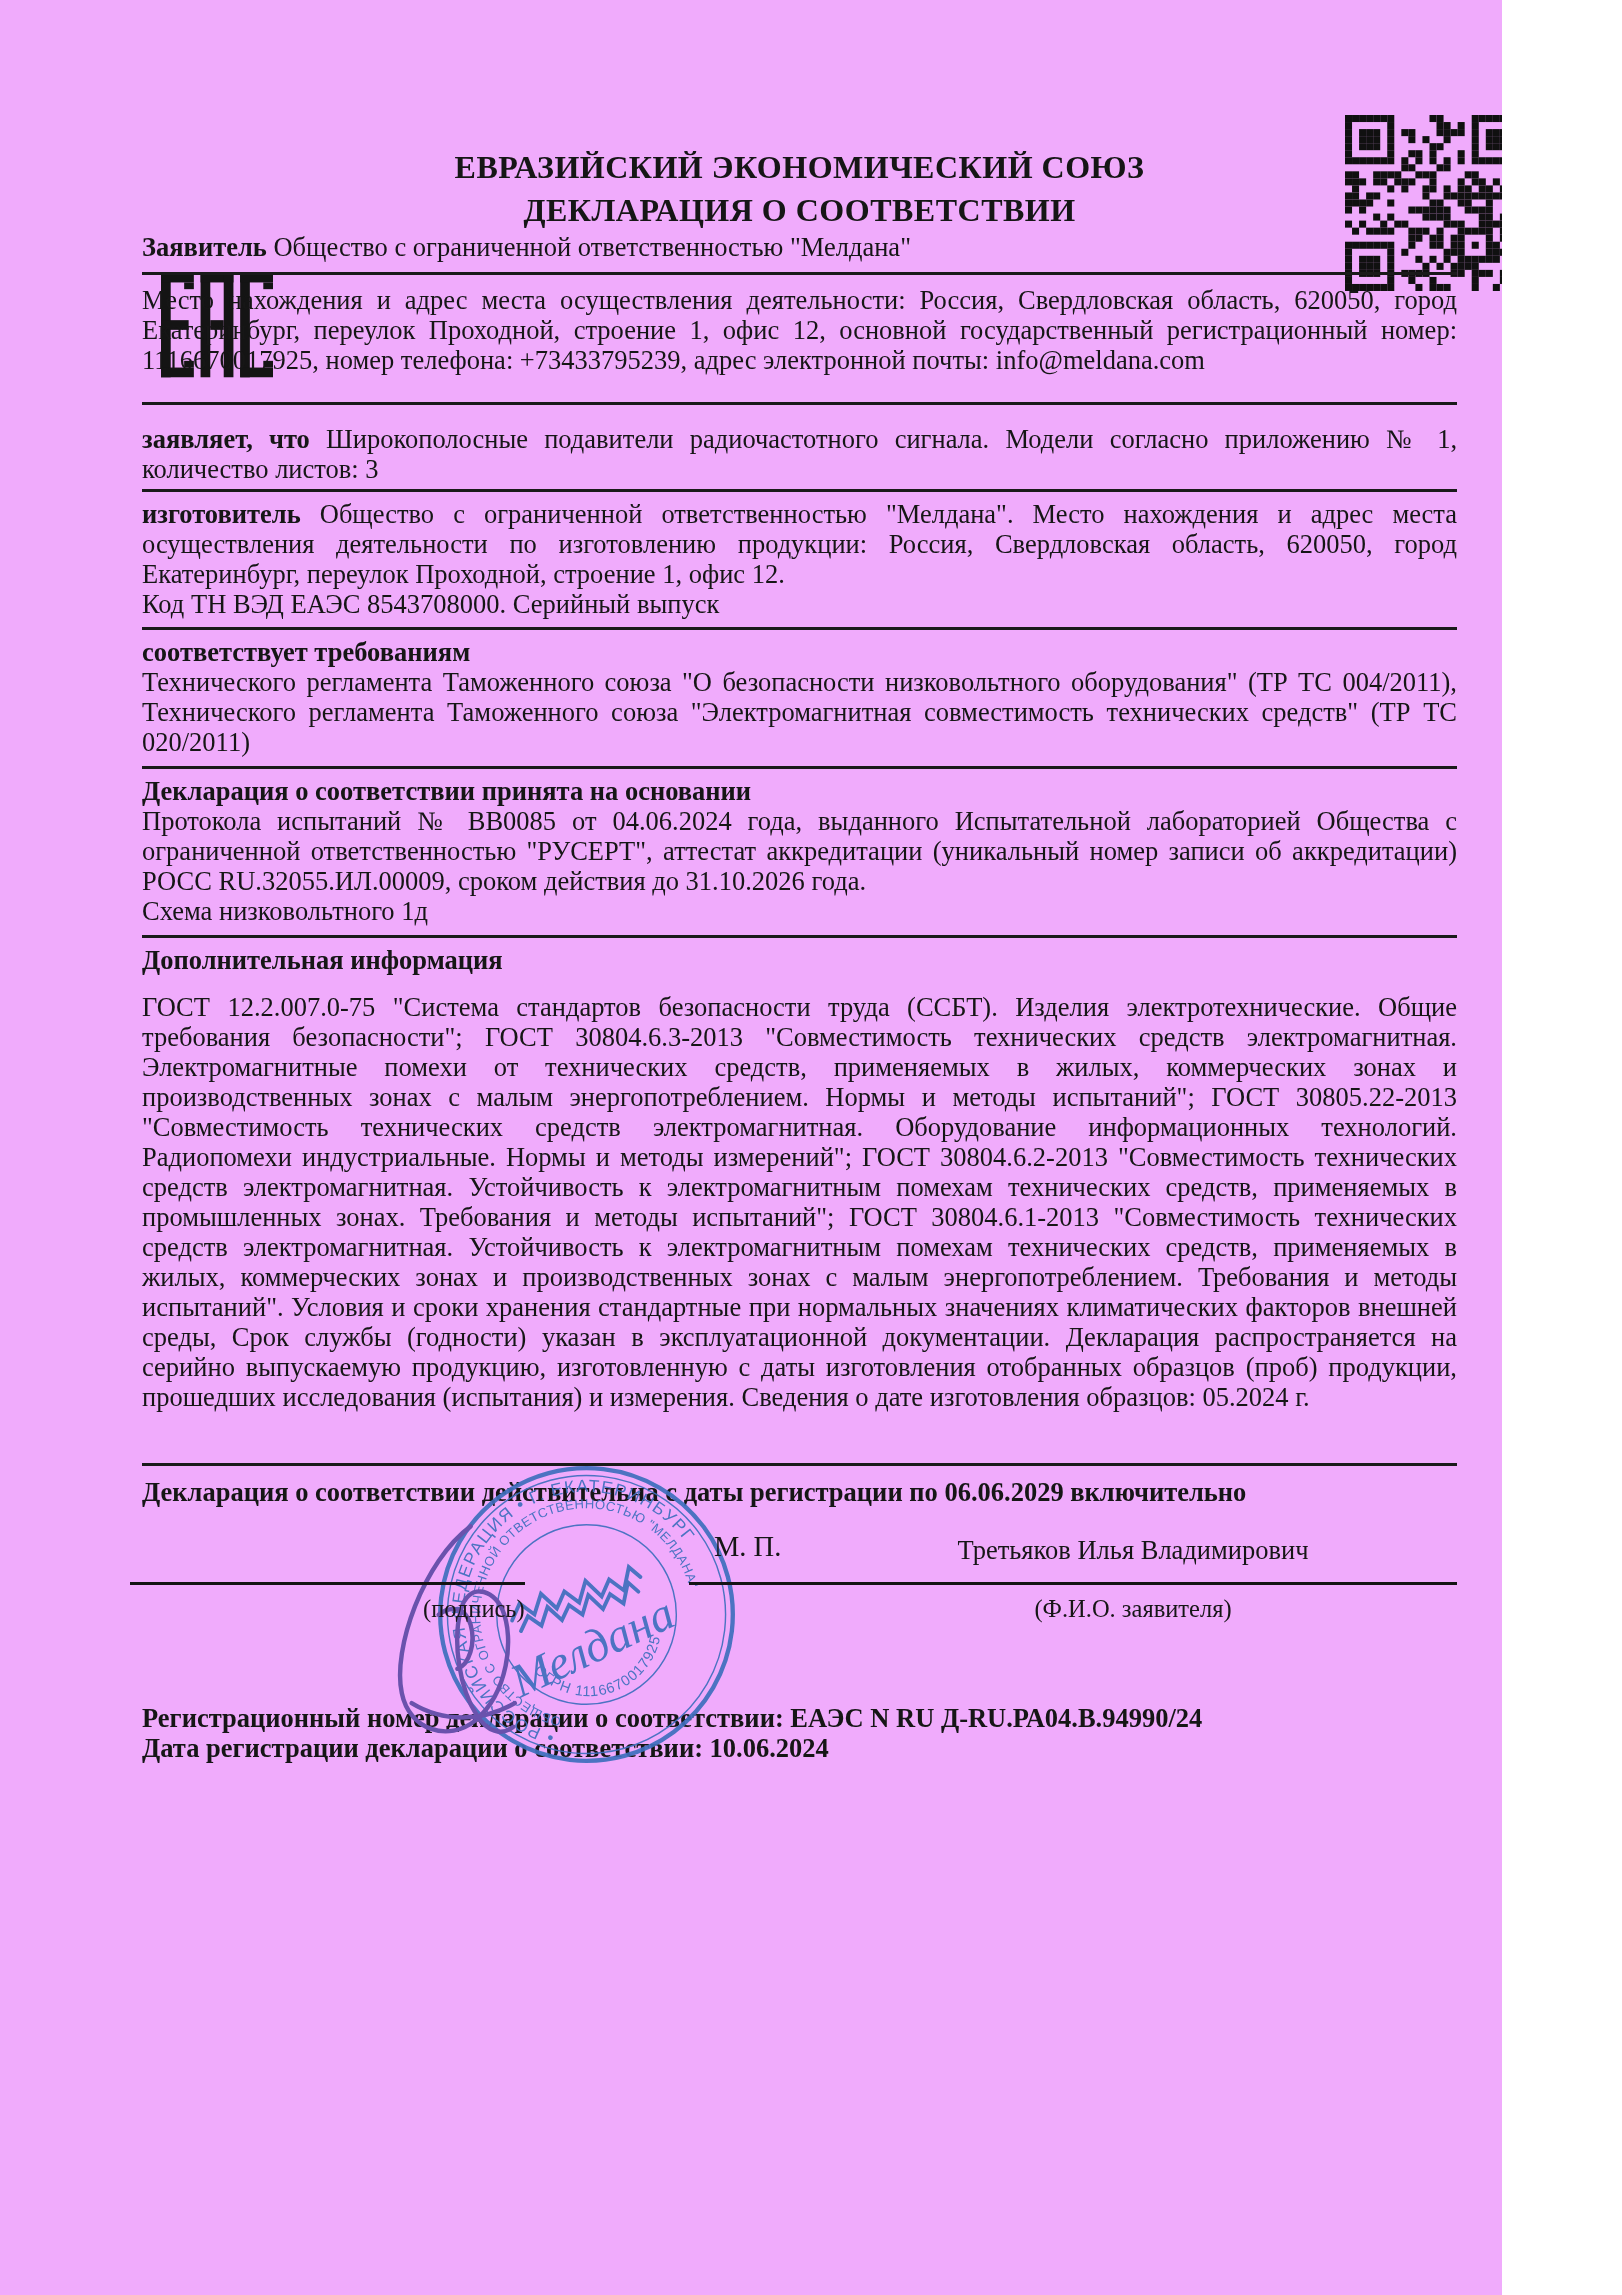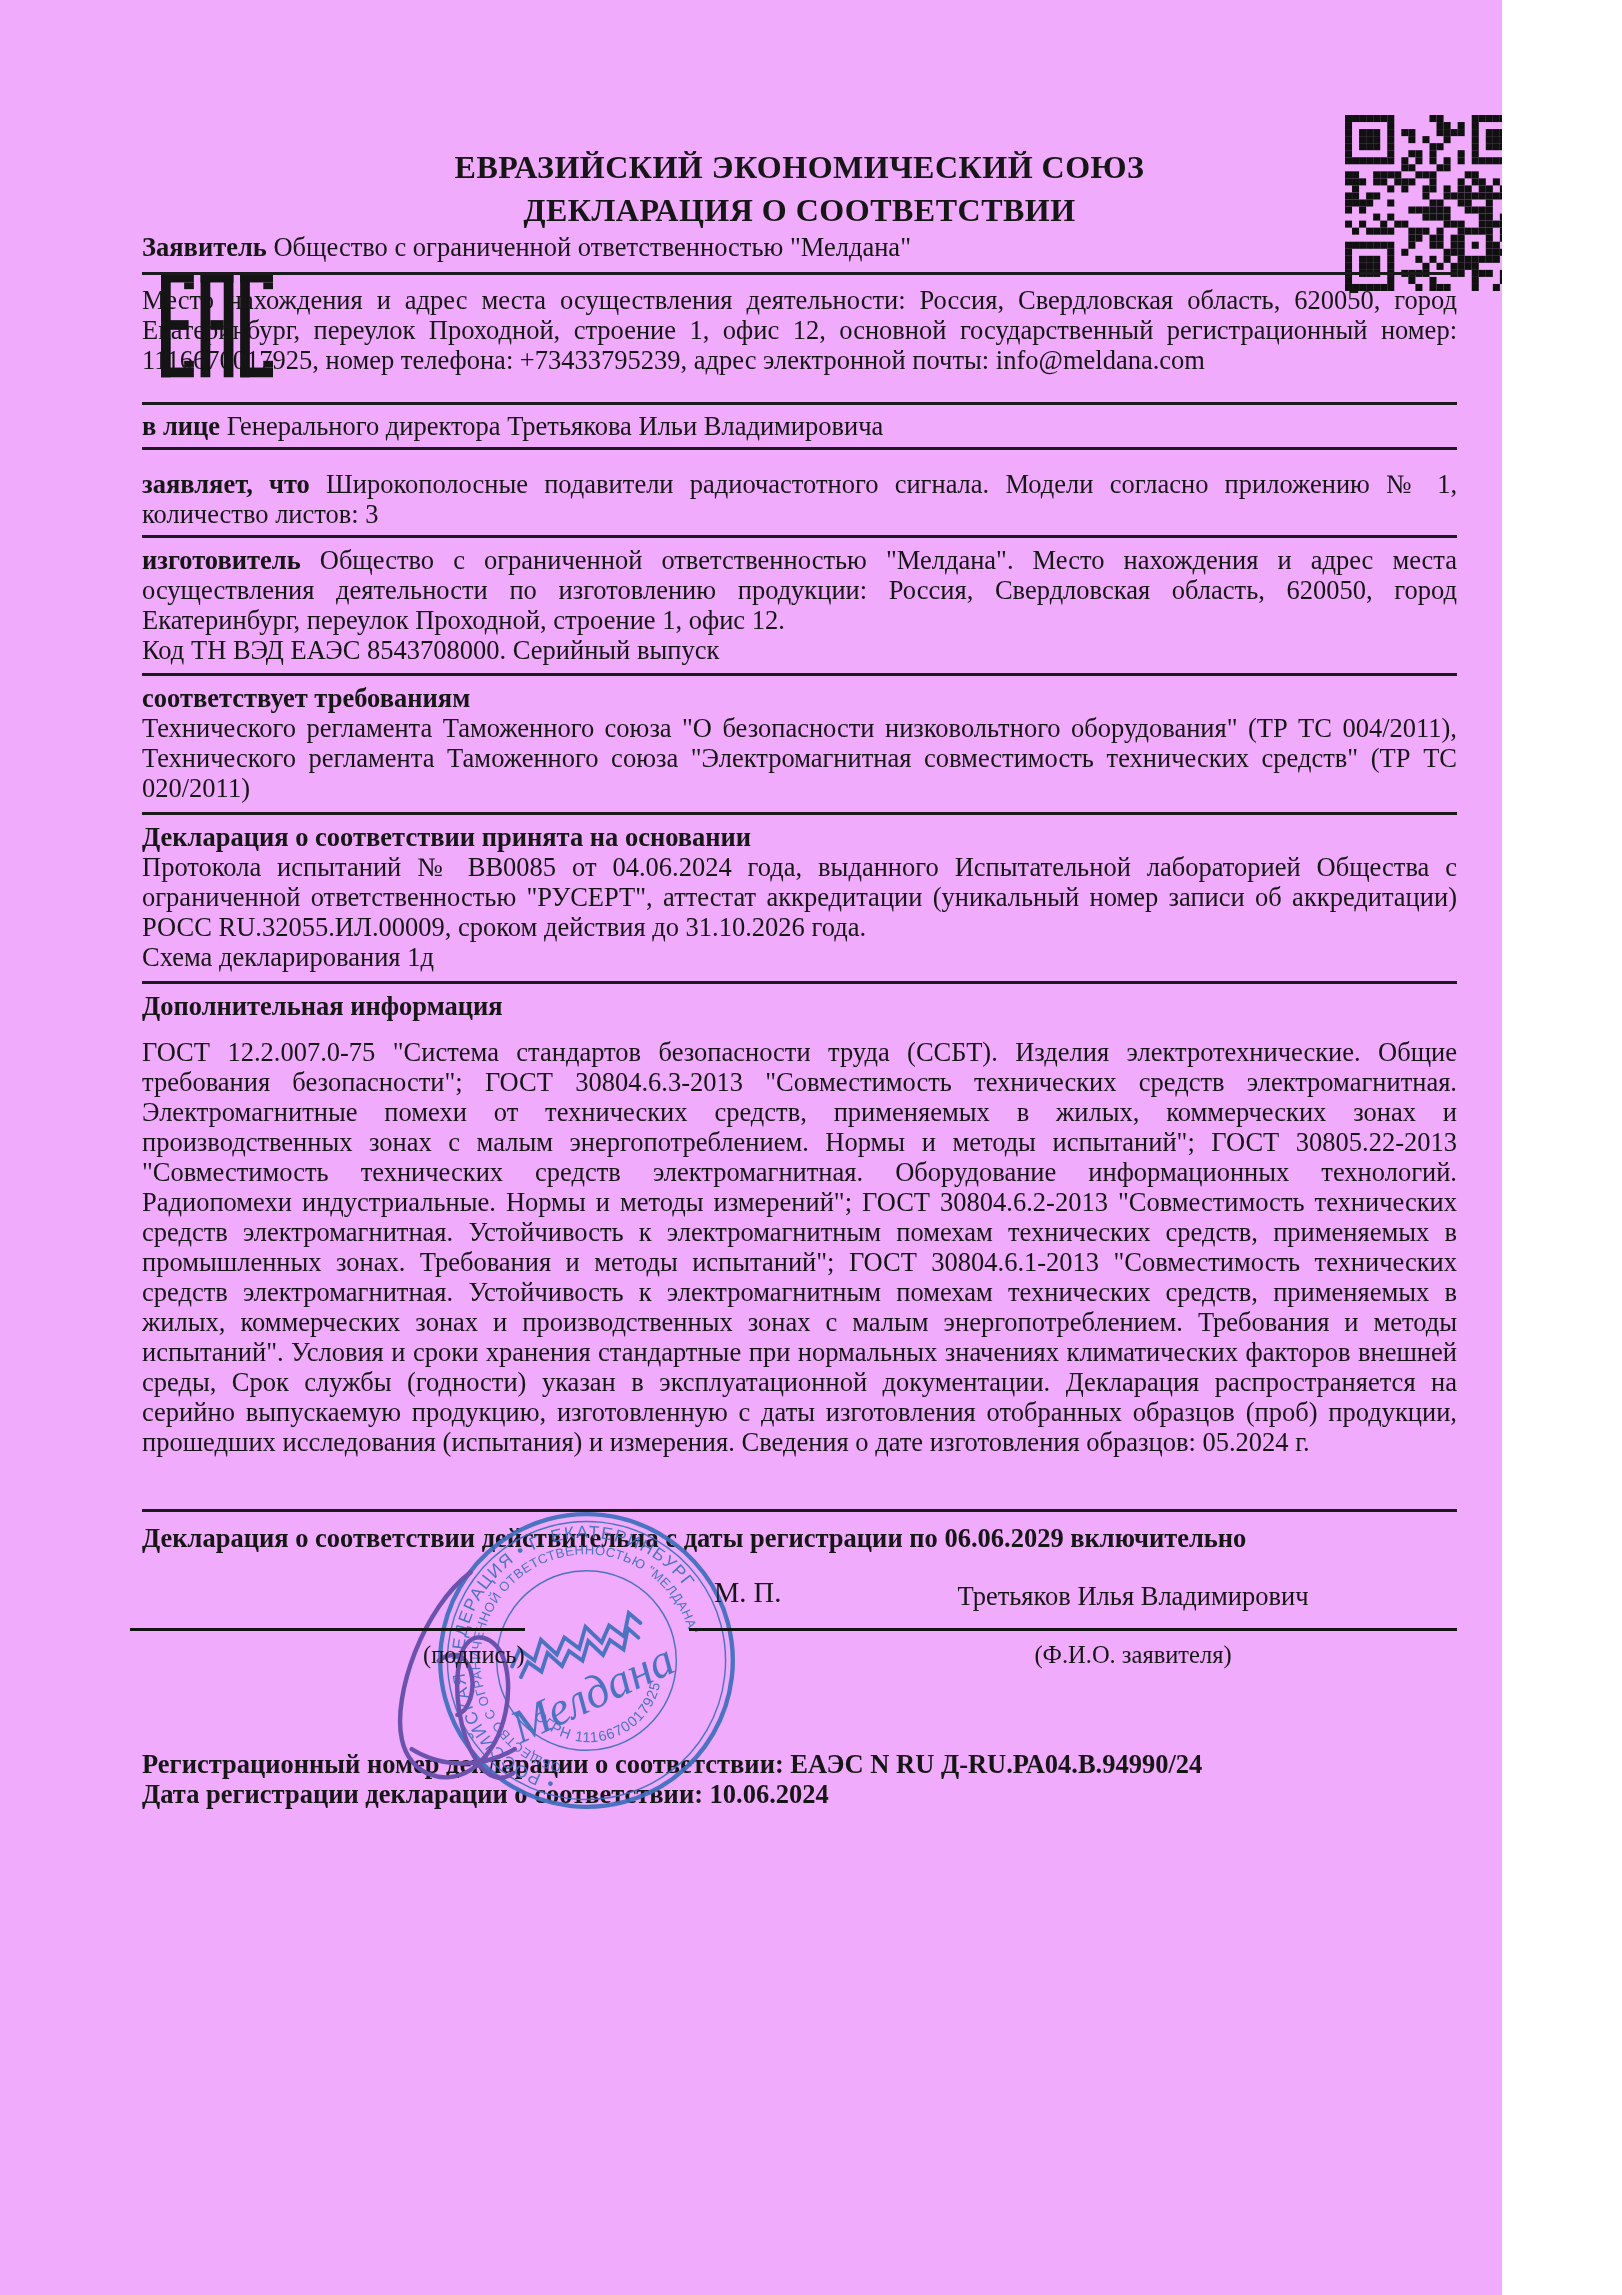--- a/index.html
+++ b/index.html
@@ -389,38 +389,37 @@
 
     <div class="title">
       <div>ЕВРАЗИЙСКИЙ ЭКОНОМИЧЕСКИЙ СОЮЗ</div>
       <div>ДЕКЛАРАЦИЯ О СООТВЕТСТВИИ</div>
     </div>
 
     <p class="row just s-applicant hr"><b>Заявитель</b> <span>Общество с ограниченной ответственностью "Мелдана"</span></p>
 
     <p class="row just s-address hr"><span>Место нахождения и адрес места осуществления деятельности: Россия, Свердловская область, 620050, город Екатеринбург, переулок Проходной, строение 1, офис 12, основной государственный регистрационный номер: 1116670017925, номер телефона: +73433795239, адрес электронной почты: info@meldana.com</span></p>
 
-    <p class="row just s-person hr"><b>в лице</b> <span>Генерального директора Третьякова Ильи Владимировича</span></p>
 
     <p class="row just s-declares hr"><b>заявляет, что</b> <span>Широкополосные подавители радиочастотного сигнала.  Модели согласно приложению  № 1, количество листов: 3</span></p>
 
     <div class="s-manufacturer hr">
       <p class="row just"><b>изготовитель</b> <span>Общество с ограниченной ответственностью "Мелдана". Место нахождения и адрес места осуществления деятельности по изготовлению продукции: Россия, Свердловская область, 620050, город Екатеринбург, переулок Проходной, строение 1, офис 12.</span></p>
       <p class="row just"><span>Код ТН ВЭД ЕАЭС 8543708000. Серийный выпуск</span></p>
     </div>
 
     <div class="s-complies hr">
       <p class="row sec-heading">соответствует требованиям</p>
       <p class="row just">Технического регламента Таможенного союза "О безопасности низковольтного оборудования" (ТР ТС 004/2011), Технического регламента Таможенного союза "Электромагнитная совместимость технических средств" (ТР ТС 020/2011)</p>
     </div>
 
     <div class="s-basis hr">
       <p class="row sec-heading">Декларация о соответствии принята на основании</p>
       <p class="row just">Протокола испытаний № ВВ0085 от 04.06.2024 года, выданного Испытательной лабораторией Общества с ограниченной ответственностью "РУСЕРТ", аттестат аккредитации (уникальный номер записи об аккредитации) РОСС RU.32055.ИЛ.00009, сроком действия до 31.10.2026 года.</p>
-      <p class="row">Схема декларирования 1д</p>
+      <p class="row">Схема низковольтного 1д</p>
     </div>
 
     <div class="s-additional hr">
       <p class="row sec-heading tight">Дополнительная информация</p>
       <p class="row just" style="margin-top:16.7px">ГОСТ 12.2.007.0-75  "Система стандартов безопасности труда (ССБТ). Изделия электротехнические. Общие требования безопасности"; ГОСТ 30804.6.3-2013  "Совместимость технических средств электромагнитная. Электромагнитные помехи от технических средств, применяемых в жилых, коммерческих зонах и производственных зонах с малым энергопотреблением. Нормы и методы испытаний"; ГОСТ 30805.22-2013 "Совместимость технических средств электромагнитная. Оборудование информационных технологий. Радиопомехи индустриальные. Нормы и методы измерений"; ГОСТ 30804.6.2-2013  "Совместимость технических средств электромагнитная. Устойчивость к электромагнитным помехам технических средств, применяемых в промышленных зонах. Требования и методы испытаний"; ГОСТ 30804.6.1-2013 "Совместимость технических средств электромагнитная. Устойчивость к электромагнитным помехам технических средств, применяемых в жилых, коммерческих зонах и производственных зонах с малым энергопотреблением. Требования и методы испытаний". Условия и сроки хранения стандартные при нормальных значениях климатических факторов внешней среды, Срок службы (годности) указан в эксплуатационной документации. Декларация распространяется на серийно выпускаемую продукцию, изготовленную с даты изготовления отобранных образцов (проб) продукции, прошедших исследования (испытания) и измерения. Сведения о дате изготовления образцов: 05.2024 г.</p>
     </div>
 
     <p class="row s-validity">Декларация о соответствии  действительна с даты регистрации по 06.06.2029 включительно</p>
 
     <div class="sig-area">

